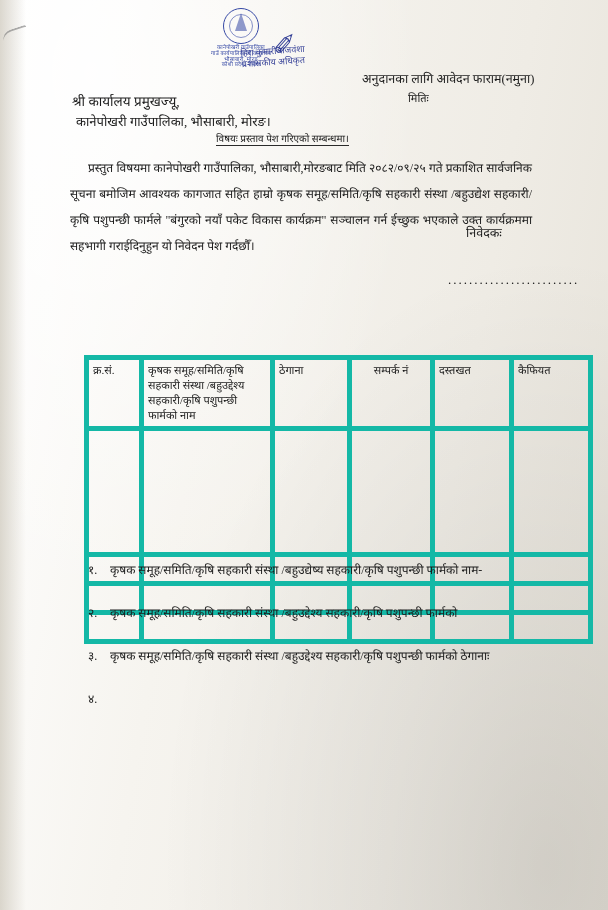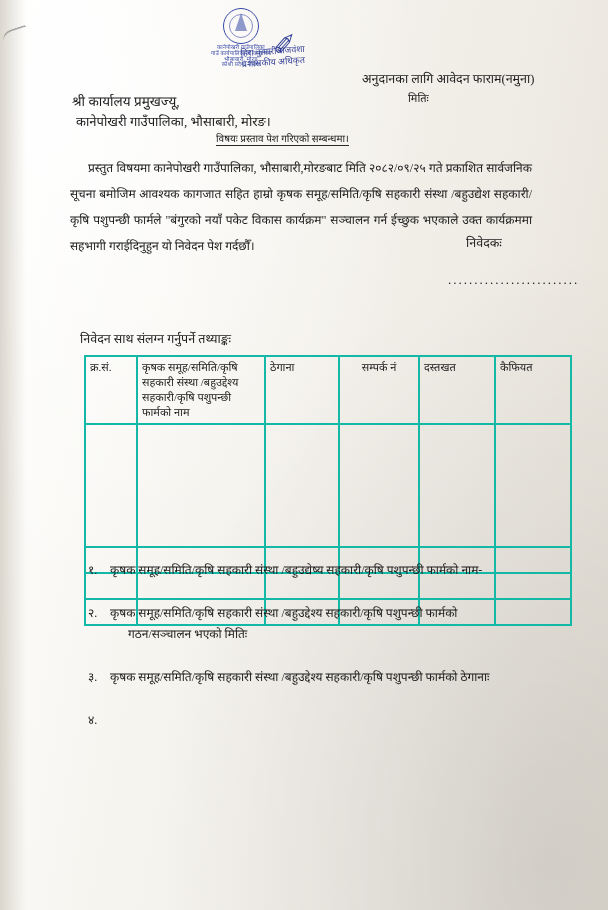--- a/index.html
+++ b/index.html
@@ -149,21 +149,21 @@
     width: 462px;
     font-size: 12px;
     line-height: 26px;
     text-align: justify;
   }
   .para .indent { padding-left: 18px; }
 
   .nibedak {
     position: absolute;
     left: 466px;
-    top: 234px;
+    top: 224px;
     font-size: 12.5px;
   }
   .dots {
     position: absolute;
     left: 448px;
     top: 272px;
     font-size: 13px;
     letter-spacing: 2px;
   }
 
@@ -179,21 +179,21 @@
   .tbl {
     position: absolute;
     left: 84px;
     top: 355px;
     width: 444px;
     border-collapse: collapse;
     table-layout: fixed;
     font-size: 11px;
   }
   .tbl td, .tbl th {
-    border: 2px solid #14b8a6;
+    border: 5px solid #14b8a6;
     vertical-align: top;
     padding: 3px 4px;
     font-weight: normal;
     text-align: left;
   }
   .tbl th { line-height: 15px; }
   .tbl .r-tall td { height: 115px; }
   .tbl .r-short td { height: 18px; }
 
   
@@ -254,21 +254,20 @@
       </span>
     </div>
 
     <div class="para">
       <span class="indent">प्रस्तुत विषयमा कानेपोखरी गाउँपालिका, भौसाबारी,मोरङबाट मिति २०८२/०९/२५ गते प्रकाशित सार्वजनिक सूचना बमोजिम आवश्यक कागजात सहित हाम्रो कृषक समूह/समिति/कृषि सहकारी संस्था /बहुउद्येश सहकारी/कृषि पशुपन्छी फार्मले "बंगुरको नयाँ पकेट विकास कार्यक्रम" सञ्चालन गर्न ईच्छुक भएकाले उक्त कार्यक्रममा सहभागी गराईदिनुहुन यो निवेदन पेश गर्दछौँ।</span>
     </div>
 
     <div class="nibedak">निवेदकः</div>
     <div class="dots">.........................</div>
 
-    <div class="attach-head">निवेदन साथ संलग्न गर्नुपर्ने तथ्याङ्कः</div>
 
     <table class="tbl">
       <tbody>
           <tr>
         <th style="width:42px;">क्र.सं.</th>
         <th style="width:118px;">कृषक समूह/समिति/कृषि सहकारी संस्था /बहुउद्देश्य सहकारी/कृषि पशुपन्छी फार्मको नाम</th>
         <th style="width:64px;">ठेगाना</th>
         <th style="width:70px;text-align:center;">सम्पर्क नं</th>
         <th style="width:66px;">दस्तखत</th>
         <th style="width:66px;">कैफियत</th>
@@ -312,21 +311,20 @@
       <div class="item">
         <span class="num">१.</span>
         <span class="txt">
           <span>कृषक समूह/समिति/कृषि सहकारी संस्था /बहुउद्येष्य सहकारी/कृषि पशुपन्छी फार्मको नाम-</span>
         </span>
       </div>
       <div class="item">
         <span class="num">२.</span>
         <span class="txt">
           <span>कृषक समूह/समिति/कृषि सहकारी संस्था /बहुउद्देश्य सहकारी/कृषि पशुपन्छी फार्मको</span>
-          <span class="l2">गठन/सञ्चालन भएको मितिः</span>
         </span>
       </div>
       <div class="item">
         <span class="num">३.</span>
         <span class="txt">
           <span>कृषक समूह/समिति/कृषि सहकारी संस्था /बहुउद्देश्य सहकारी/कृषि पशुपन्छी फार्मको ठेगानाः</span>
         </span>
       </div>
       <div class="item">
         <span class="num">४.</span>

